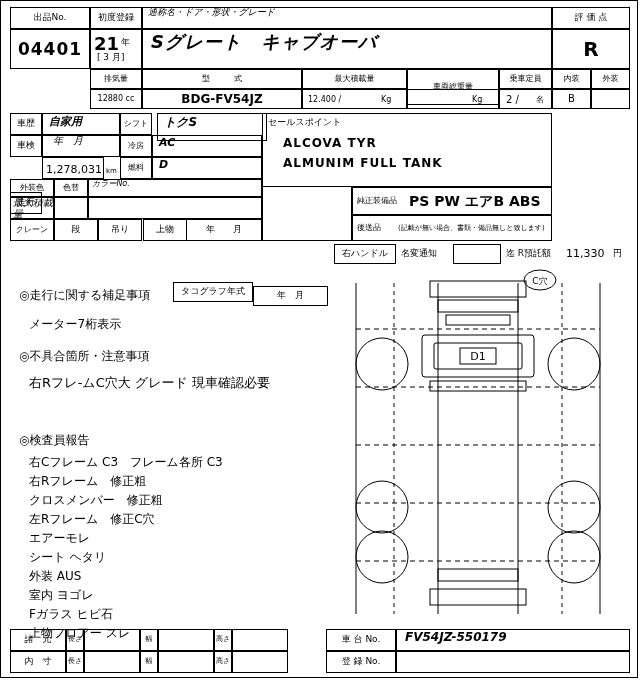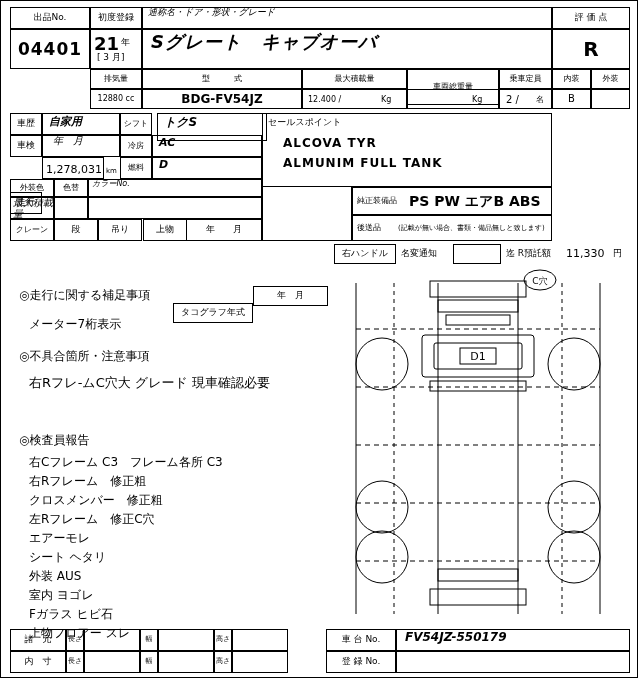--- a/index.html
+++ b/index.html
@@ -200,21 +200,21 @@
   <div class="bx cen t9" style="left:333px;top:243px;width:62px;height:20px;">
       <span>右ハンドル</span>
     </div>
   <div class="abs t9" style="left:400px;top:248px;">名変通知</div>
   <div class="bx" style="left:452px;top:243px;width:48px;height:20px;"></div>
   <div class="abs t9" style="left:505px;top:248px;">迄 R預託額</div>
   <div class="abs t" style="left:565px;top:247px;font-size:11px;">11,330</div>
   <div class="abs t9" style="left:612px;top:248px;">円</div>
 
   <div class="abs t" style="left:18px;top:288px;font-size:12px;">◎走行に関する補足事項</div>
-  <div class="bx cen t9" style="left:172px;top:302px;width:80px;height:20px;">
+  <div class="bx cen t9" style="left:172px;top:281px;width:80px;height:20px;">
       <span>タコグラフ年式</span>
     </div>
   <div class="bx cen t9" style="left:252px;top:285px;width:75px;height:20px;">
       <span>年　月</span>
     </div>
   <div class="abs t" style="left:28px;top:317px;font-size:12px;">メーター7桁表示</div>
 
   <div class="abs" style="left:18px;top:347px;font-size:12px;">◎不具合箇所・注意事項</div>
   <div class="abs" style="left:28px;top:373px;font-size:13px;">右Rフレ-ムC穴大 グレード 現車確認必要</div>
 

